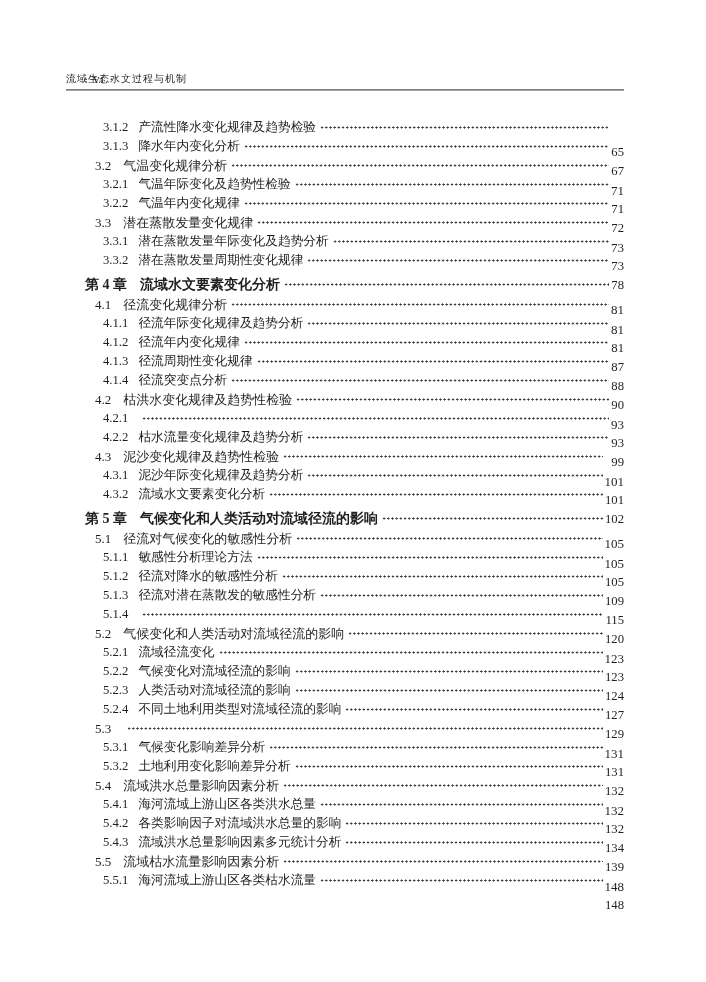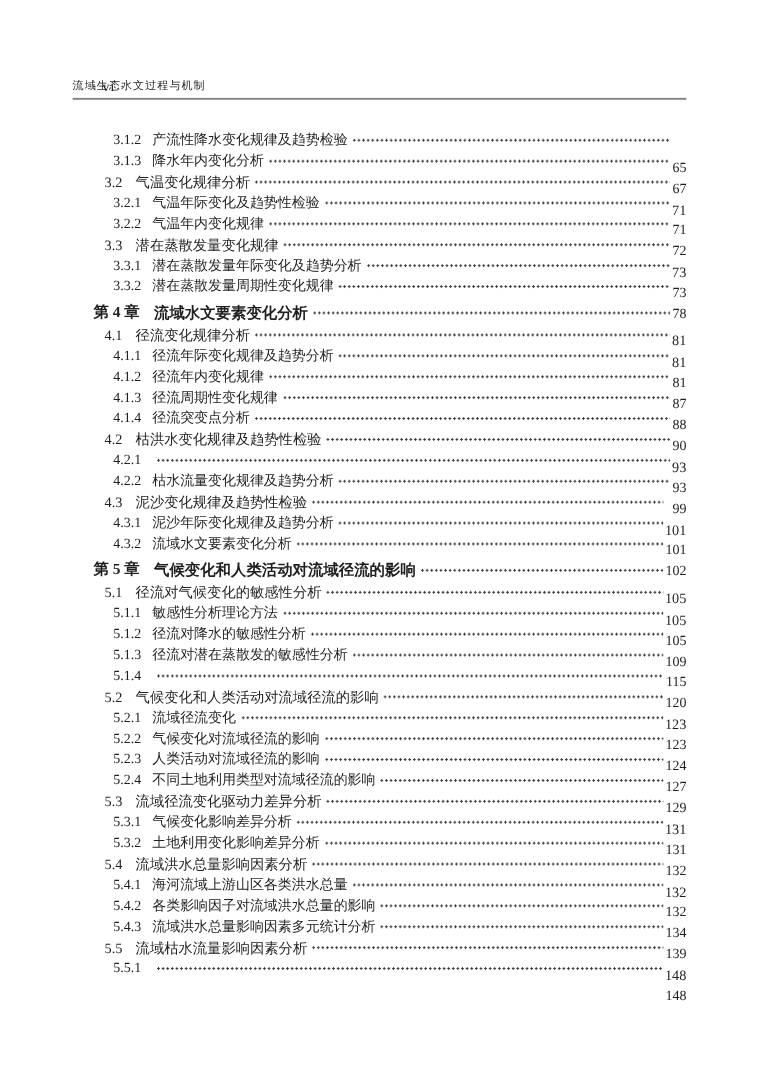--- a/index.html
+++ b/index.html
@@ -306,21 +306,20 @@
     <span class="pg">127</span>
   </div>
       <div class="toc-row level-subsection">
     <span class="num">5.2.4</span>
     <span class="title">不同土地利用类型对流域径流的影响</span>
     <span class="leader"></span>
     <span class="pg">129</span>
   </div>
       <div class="toc-row level-section">
     <span class="num">5.3</span>
-    <span class="title">流域径流变化驱动力差异分析</span>
     <span class="leader"></span>
     <span class="pg">131</span>
   </div>
       <div class="toc-row level-subsection">
     <span class="num">5.3.1</span>
     <span class="title">气候变化影响差异分析</span>
     <span class="leader"></span>
     <span class="pg">131</span>
   </div>
       <div class="toc-row level-subsection">
@@ -354,18 +353,19 @@
     <span class="pg">139</span>
   </div>
       <div class="toc-row level-section">
     <span class="num">5.5</span>
     <span class="title">流域枯水流量影响因素分析</span>
     <span class="leader"></span>
     <span class="pg">148</span>
   </div>
       <div class="toc-row level-subsection">
     <span class="num">5.5.1</span>
+    <span class="title">海河流域上游山区各类枯水流量</span>
     <span class="leader"></span>
     <span class="pg">148</span>
   </div>
     </div>
 
 </div>
 
 </body></html>

